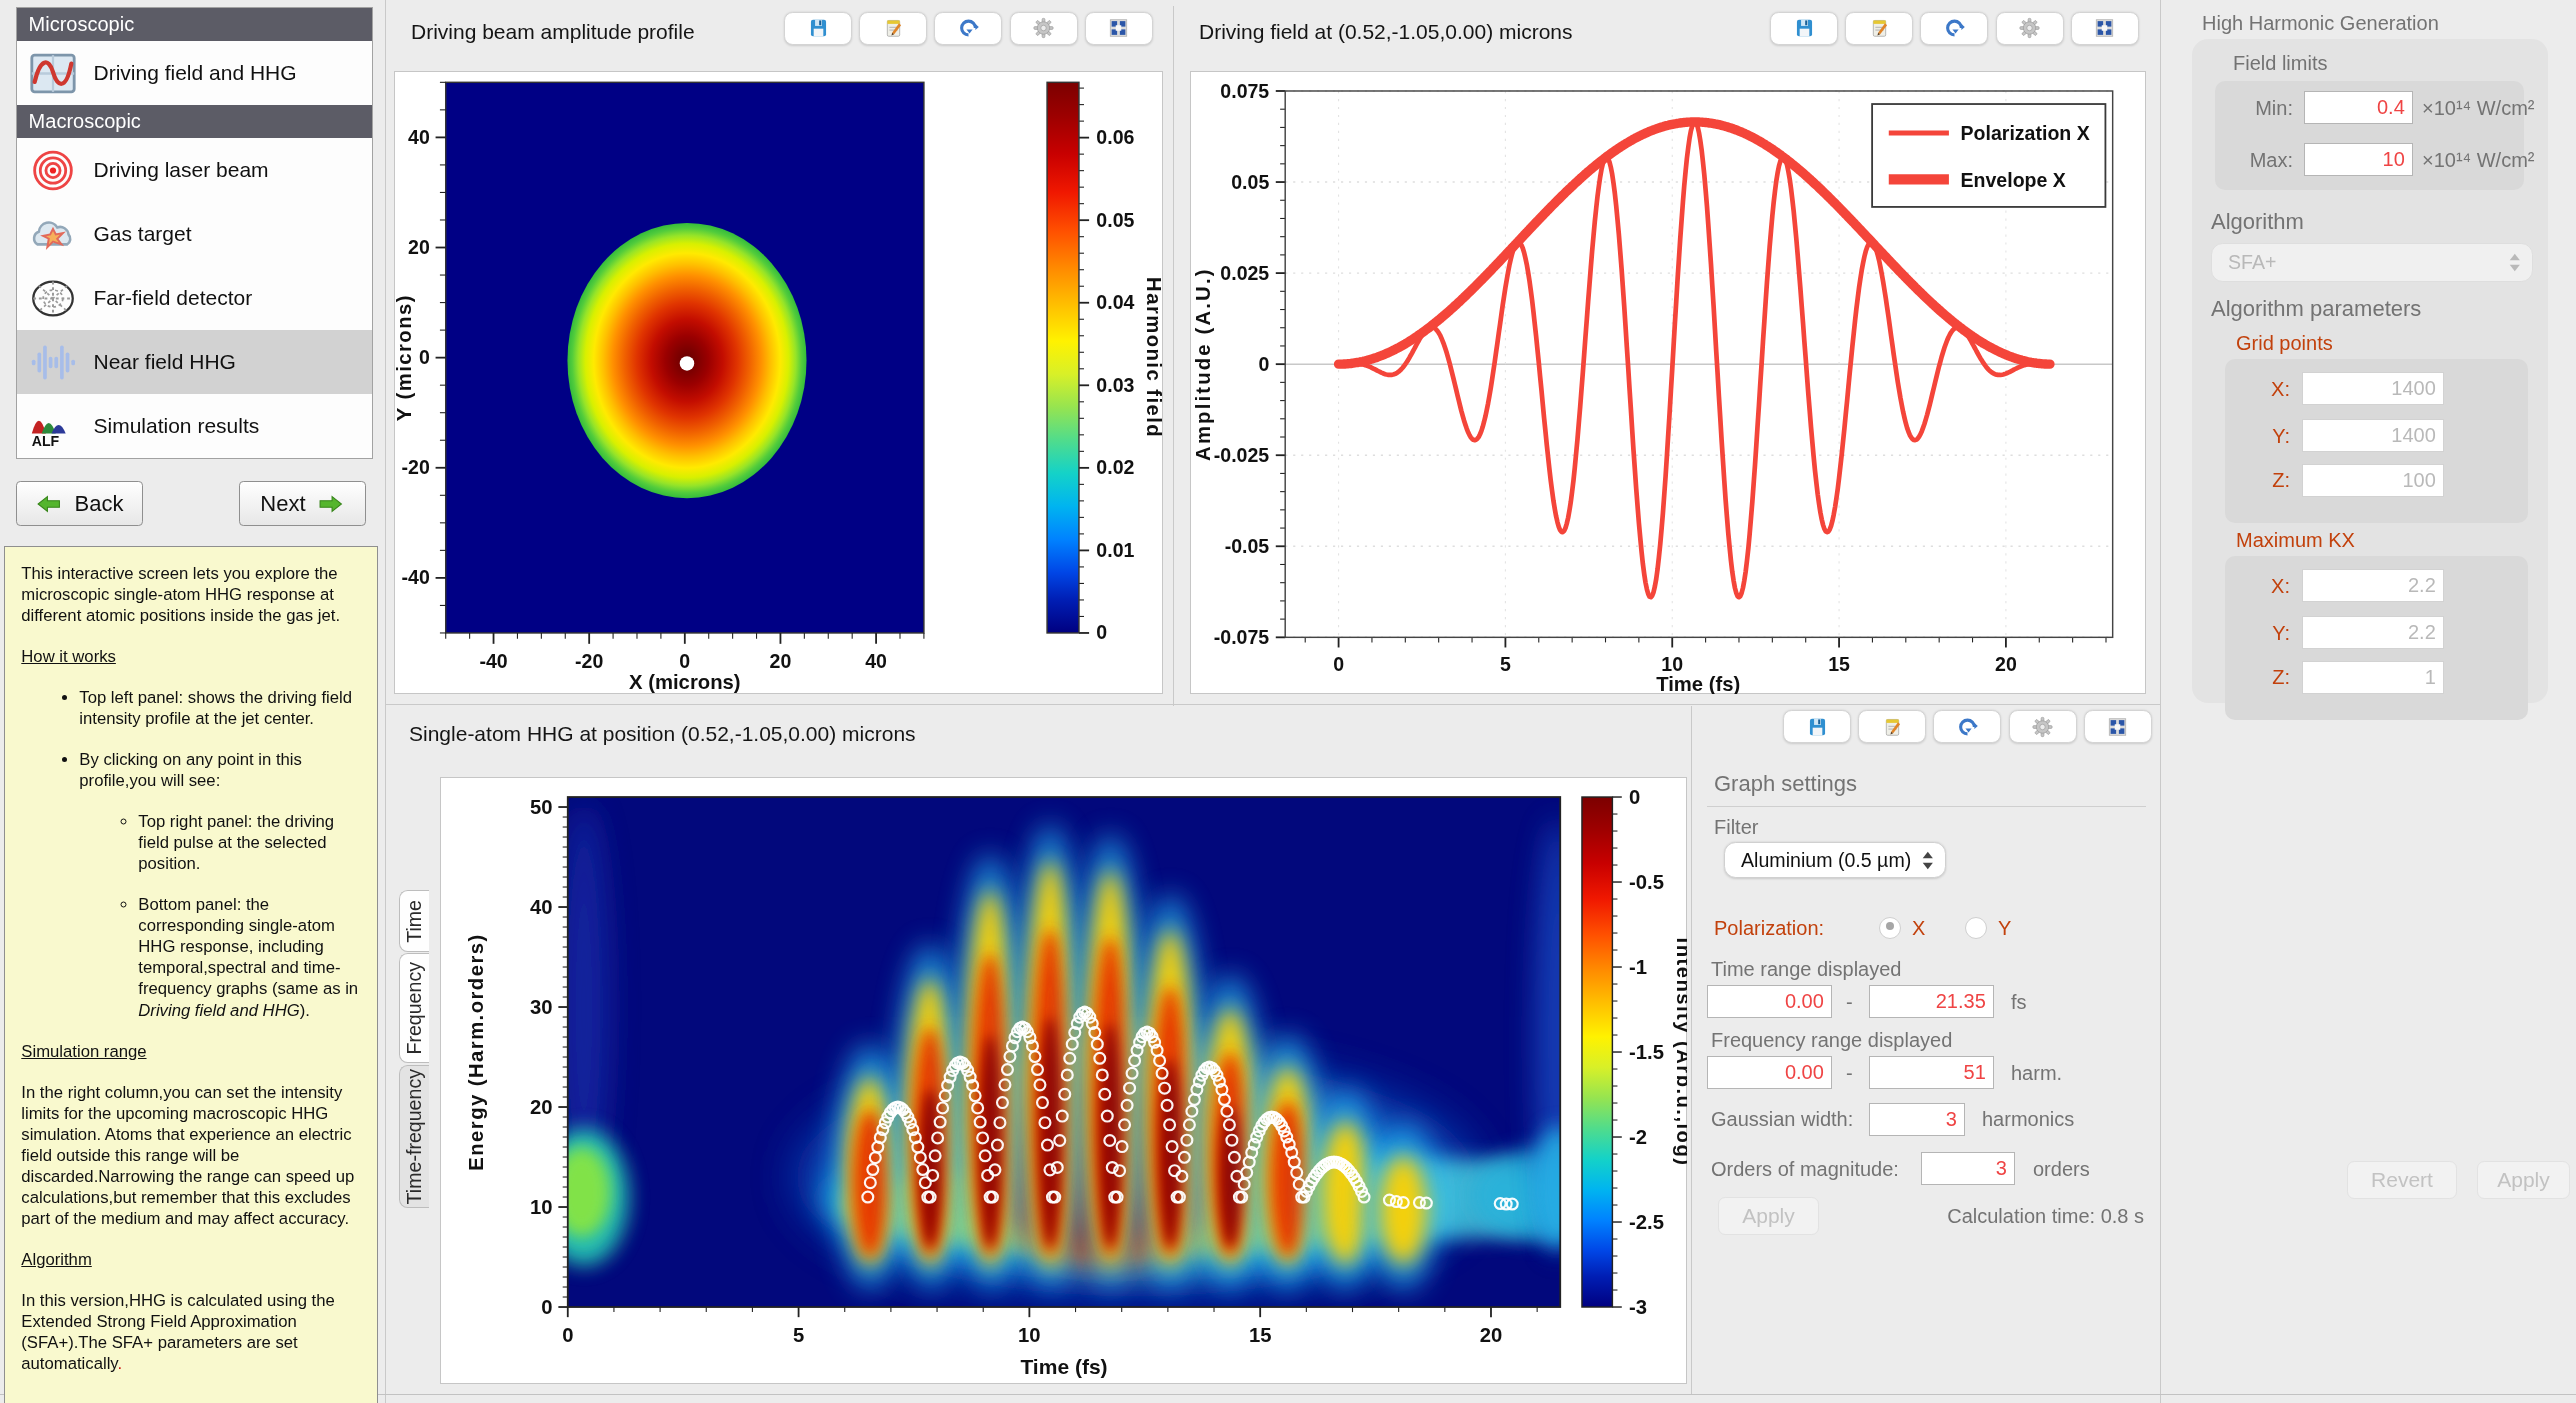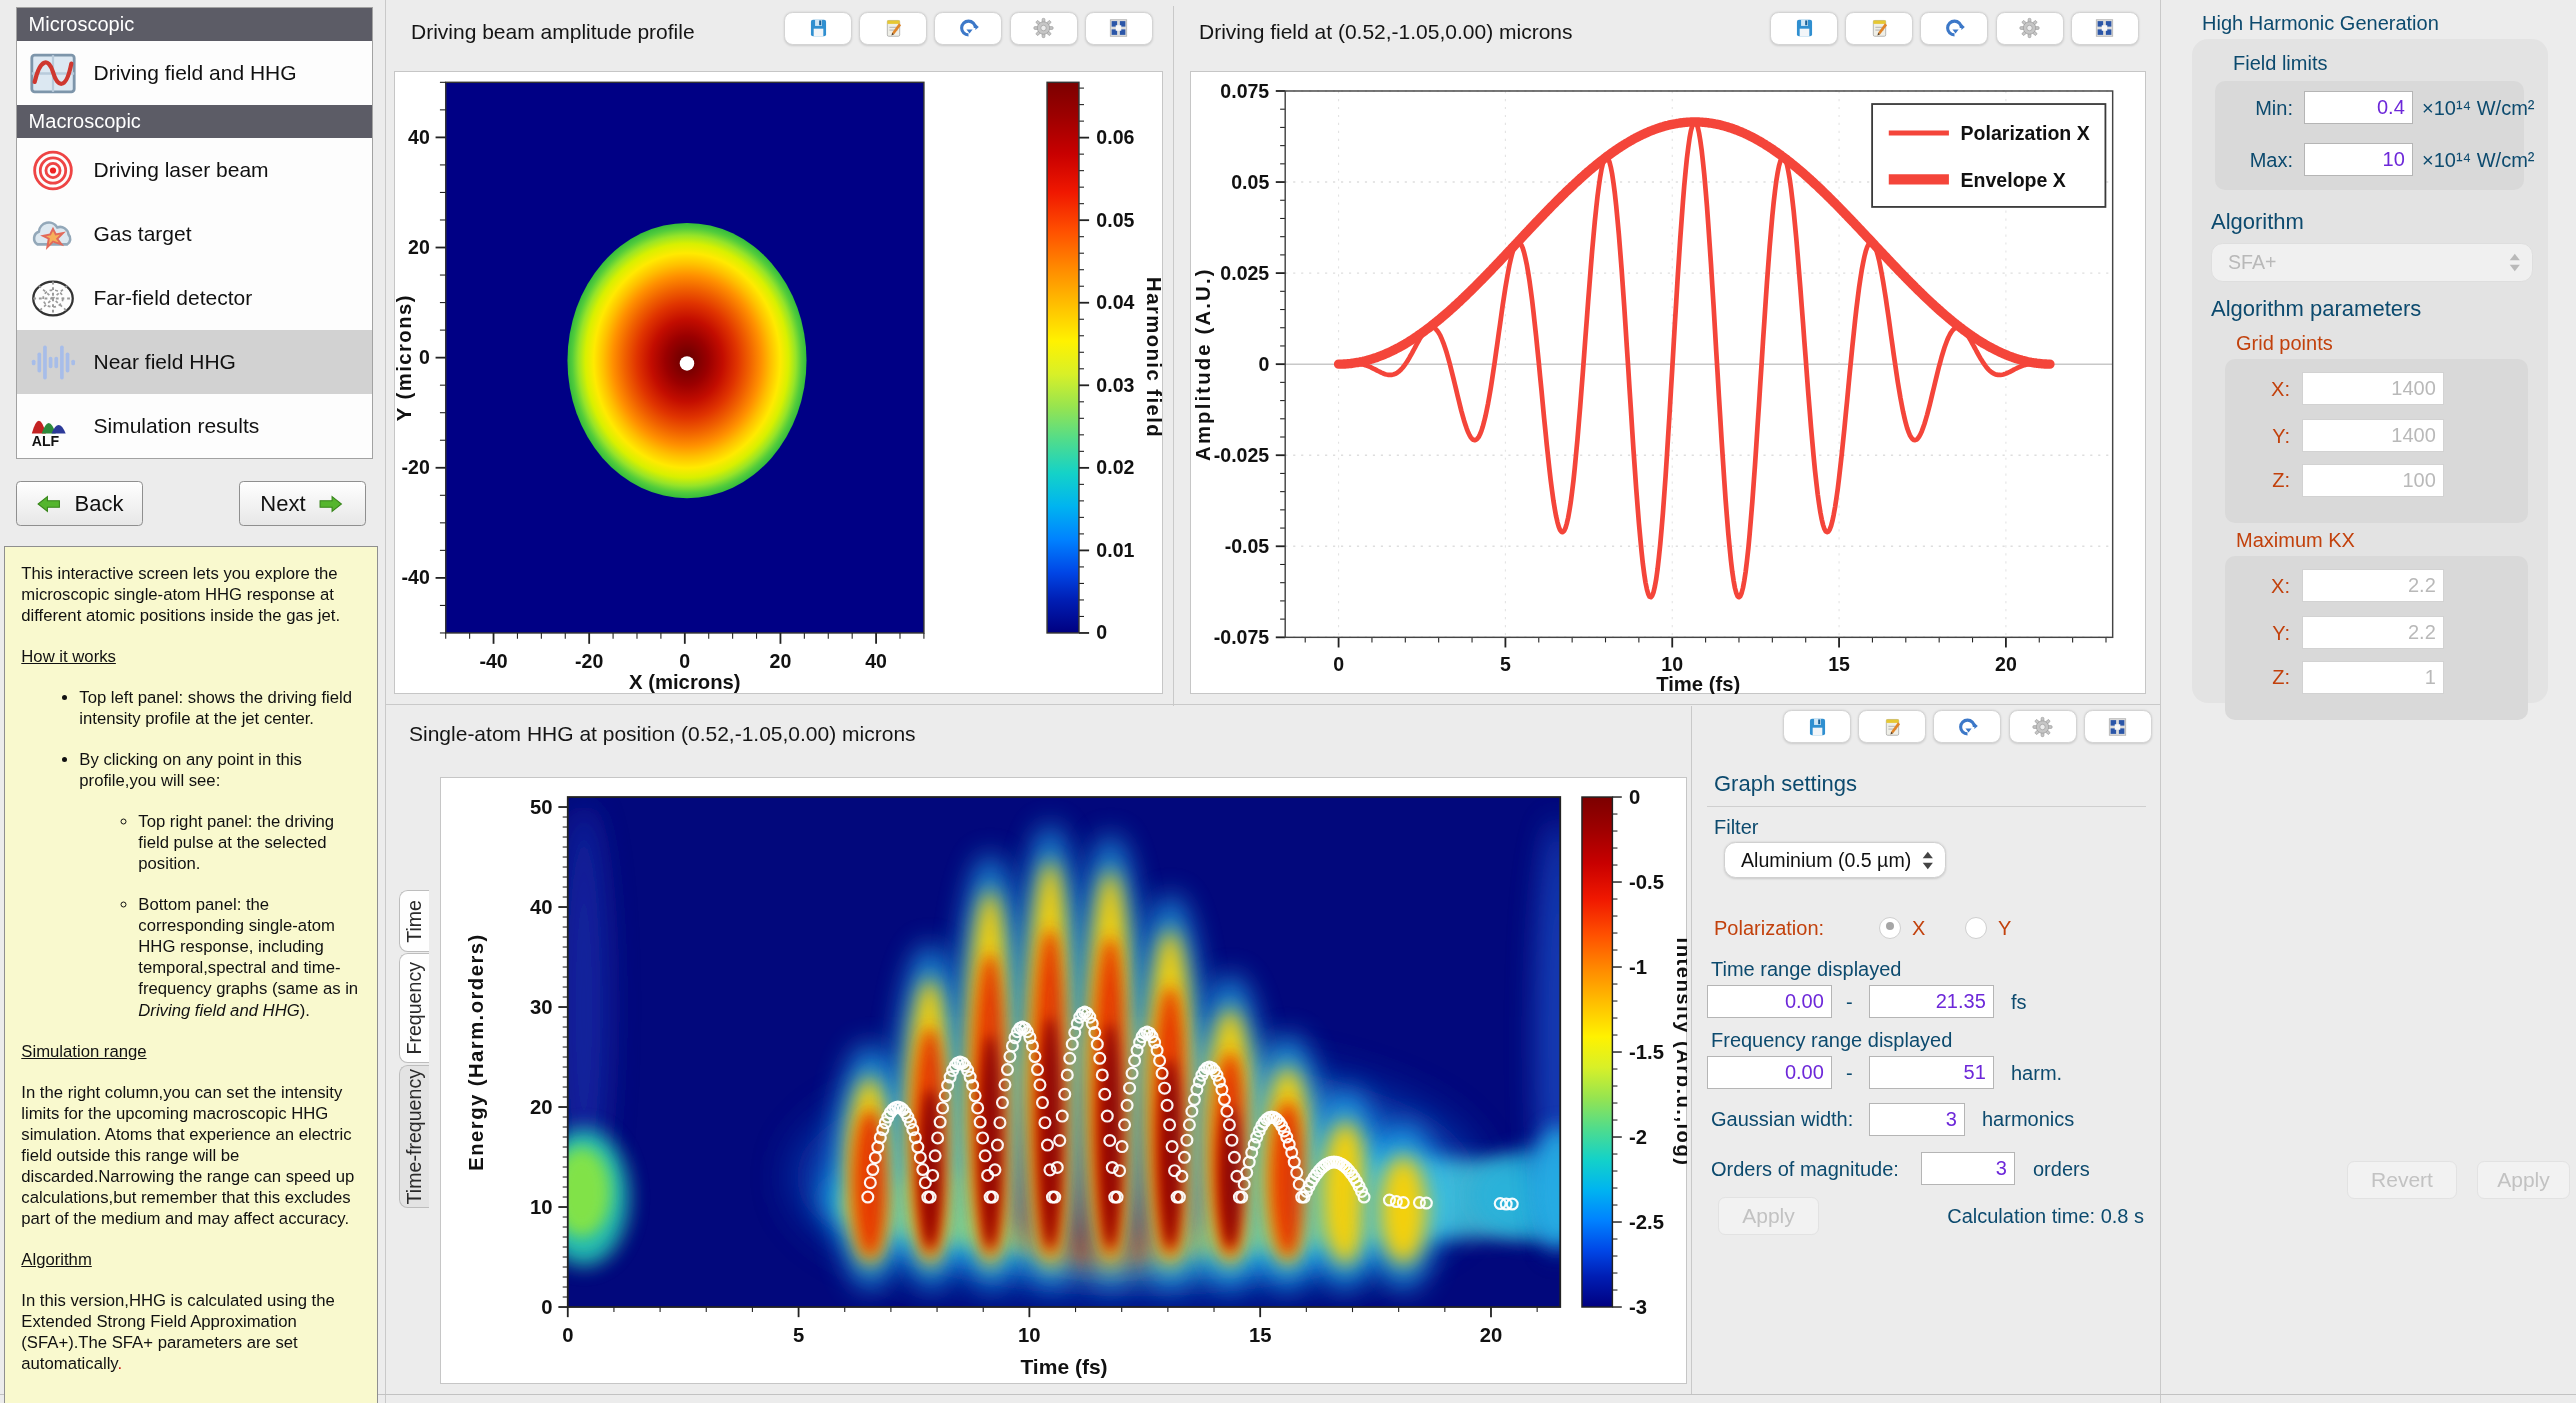--- a/index.html
+++ b/index.html
@@ -32,24 +32,24 @@
         box-shadow:0 0.7px 2.2px rgba(0,0,0,.14);display:flex;align-items:center;justify-content:center;padding:0;}
   .plotbox{position:absolute;background:#fff;border:0.7px solid #c6c6c6;box-sizing:border-box;}
   svg{font-family:"Liberation Sans",sans-serif;}
   svg text{fill:#111;}
   
   .vtab{position:absolute;left:399px;width:30px;background:#fefefe;border:0.7px solid #bdbdbd;border-right:none;
         border-radius:8.7px 0 0 8.7px;display:flex;align-items:center;justify-content:center;box-sizing:border-box;}
   .vtab span{writing-mode:vertical-rl;transform:rotate(180deg);font-size:19.6px;color:#2a2a2a;}
   .vtab.sel{background:#e3e3e3;}
   
-  .gs-label{position:absolute;font-size:20px;color:#0c4a6e;}
+  .gs-label{position:absolute;font-size:20px;color:#737373;}
   .gs-label.gray{color:#c2410c;}
   .inp{position:absolute;height:33px;border:1.1px solid #b5b5b5;background:#fff;font-size:20px;text-align:right;
-       padding:0 7.2px;font-family:inherit;color:#6d28d9;box-sizing:border-box;}
+       padding:0 7.2px;font-family:inherit;color:#ef4444;box-sizing:border-box;}
   .inp.dis{color:#b9b9b9;border-color:#d2d2d2;}
   .dropdown{position:absolute;display:flex;align-items:center;background:#fff;border:0.7px solid #d0d0d0;
             border-radius:11.6px;box-shadow:0 0.7px 2.2px rgba(0,0,0,.15);font-size:19.6px;padding:0 11.6px 0 16px;box-sizing:border-box;text-align:right;}
   .dropdown.dis{background:#f0f0f0;color:#b9b9b9;box-shadow:none;border-color:#dedede;}
   .chev{margin-left:auto;}
   .radio{position:absolute;width:22px;height:22px;border-radius:50%;border:1.4px solid #cfcfcf;background:#fff;box-sizing:border-box;}
   .radio.sel::after{content:'';display:block;width:8.7px;height:8.7px;border-radius:50%;background:#a6a6a6;margin:3.6px auto;}
   .gbtn{position:absolute;height:38px;background:#f2f2f2;border:0.7px solid #e2e2e2;border-radius:7.2px;
         color:#c2c2c2;font-size:21px;font-family:inherit;display:flex;align-items:center;justify-content:center;}
   

